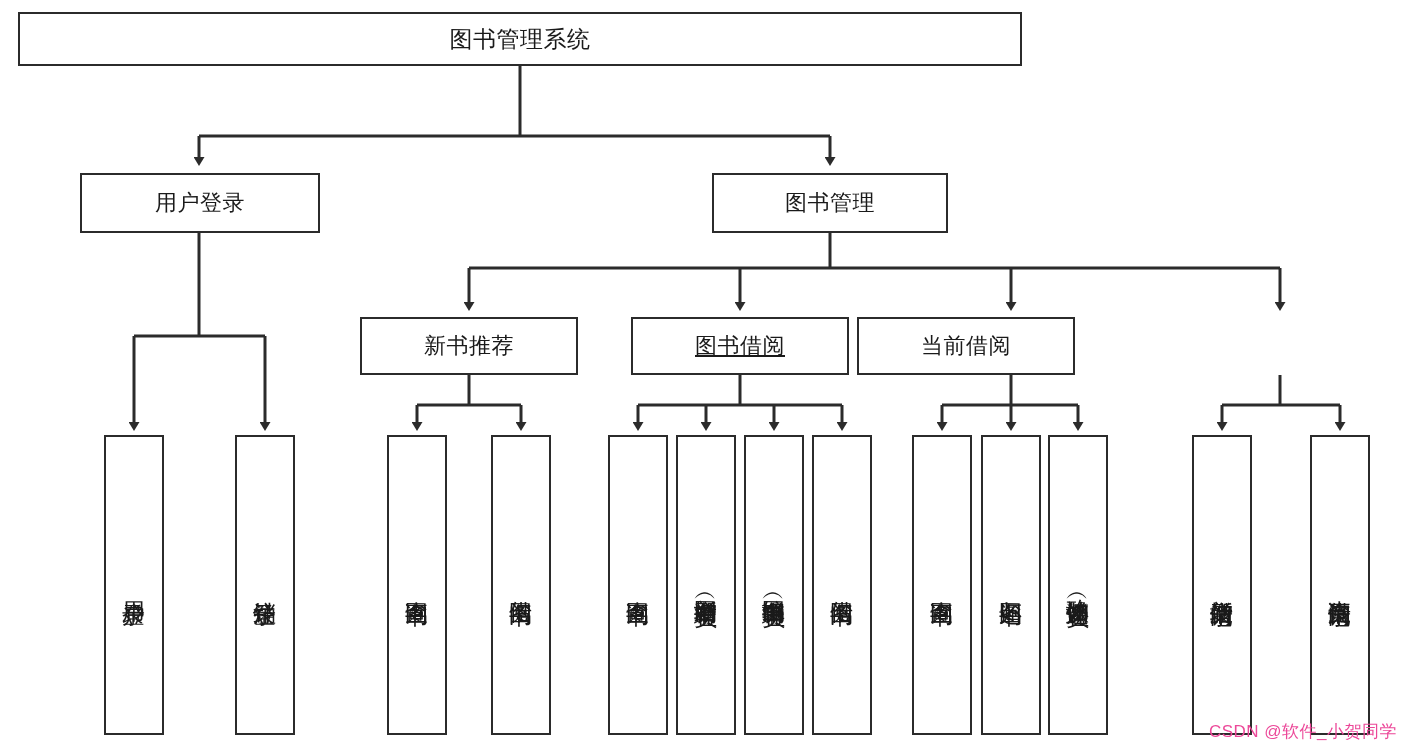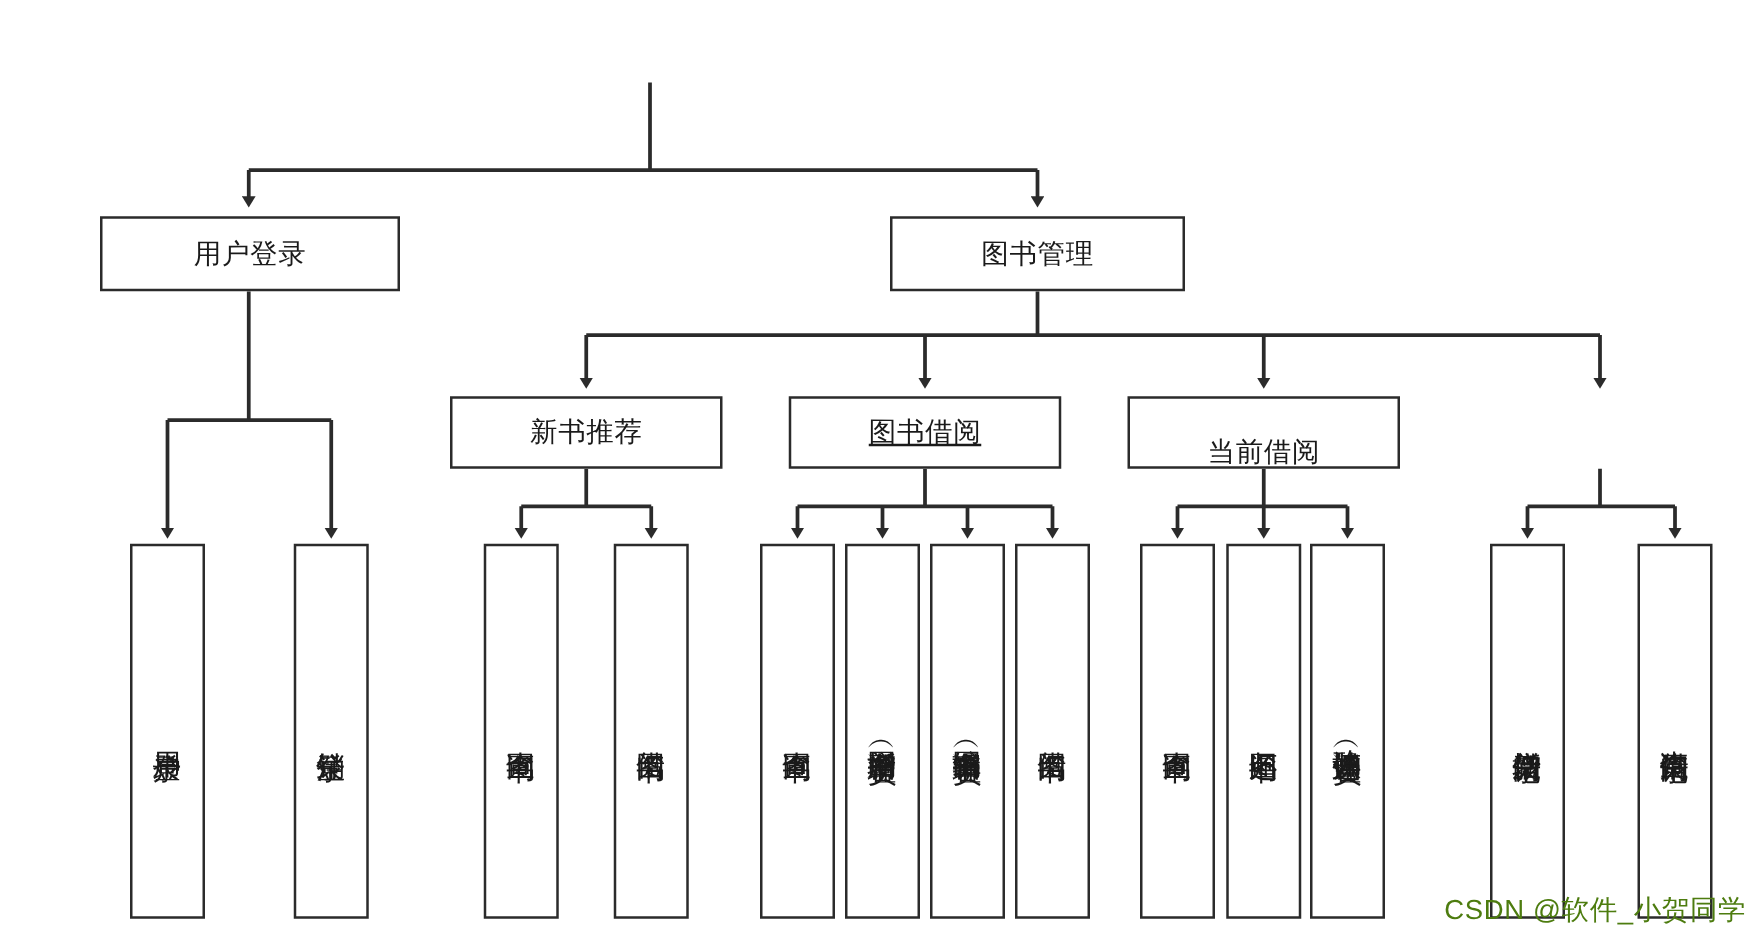--- a/index.html
+++ b/index.html
@@ -55,22 +55,22 @@
     font-size: 23px;
     line-height: 1.22;
     letter-spacing: 1px;
     white-space: nowrap;
     max-height: 280px;
   }
   .watermark {
     position: absolute;
     right: 8px;
     bottom: 4px;
-    font-size: 22px;
-    color: #4d7c0f;
+    font-size: 17px;
+    color: #ec4899;
     letter-spacing: 0.5px;
     white-space: nowrap;
     user-select: none;
     margin-top: 44px;
   }
 </style>
 </head>
 <body>
 
 <div id="canvas">
@@ -121,35 +121,38 @@
       <path d="M1011,405 L1011,423" marker-end="url(#arrow)"></path>
       <path d="M1078,405 L1078,423" marker-end="url(#arrow)"></path>
 
       <path d="M1280,375 L1280,405"></path>
       <path d="M1222,405 L1340,405"></path>
       <path d="M1222,405 L1222,423" marker-end="url(#arrow)"></path>
       <path d="M1340,405 L1340,423" marker-end="url(#arrow)"></path>
     </g>
   </svg>
 
+  <div class="node root" style="left:18px; top:12px; width:1004px; height:54px;">
+    <span class="label">图书管理系统</span>
+  </div>
 
   <div class="node" style="left:80px; top:173px; width:240px; height:60px;">
     <span class="label">用户登录</span>
   </div>
   <div class="node" style="left:360px; top:317px; width:218px; height:58px;">
     <span class="label">新书推荐</span>
   </div>
 
   <div class="node" style="left:712px; top:173px; width:236px; height:60px;">
     <span class="label">图书管理</span>
   </div>
   <div class="node" style="left:631px; top:317px; width:218px; height:58px;text-decoration:underline;">
     <span class="label">图书借阅</span>
   </div>
-  <div class="node" style="left:902px; top:317px; width:218px; height:58px;align-items:flex-end;">
+  <div class="node" style="left:857px; top:317px; width:218px; height:58px;">
     <span class="label">当前借阅</span>
   </div>
 
   <div class="node leaf" style="left:104px; top:435px; width:60px; height:300px;">
     <span class="label">用户登录</span>
   </div>
   <div class="node leaf" style="left:235px; top:435px; width:60px; height:300px;">
     <span class="label">注销登录</span>
   </div>
 

